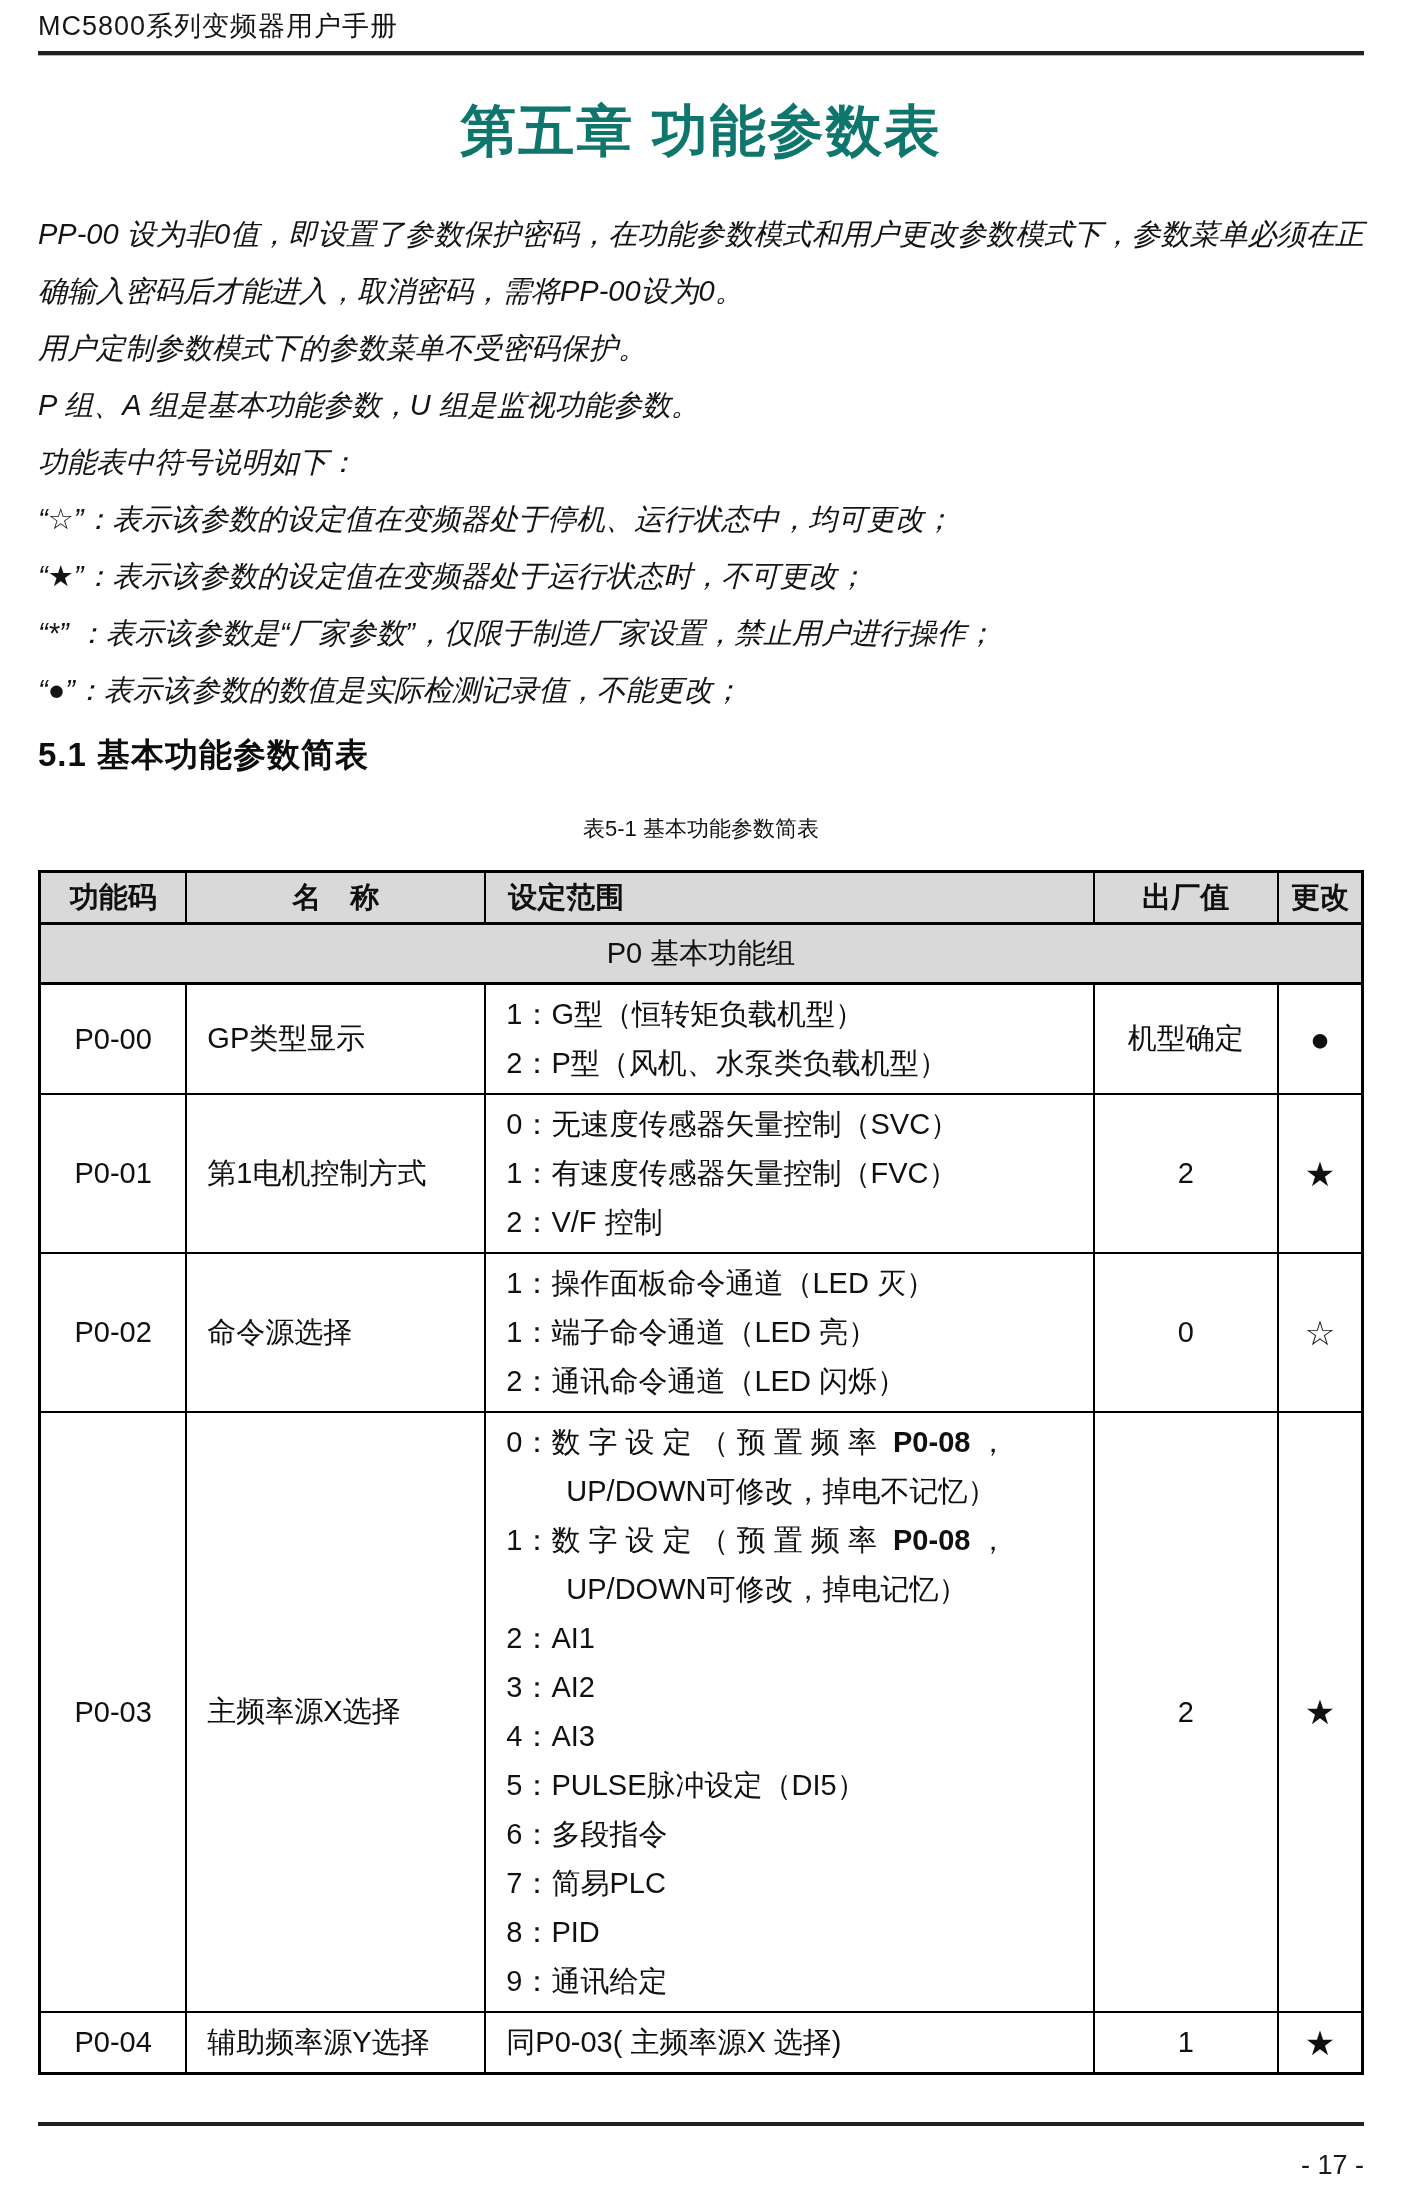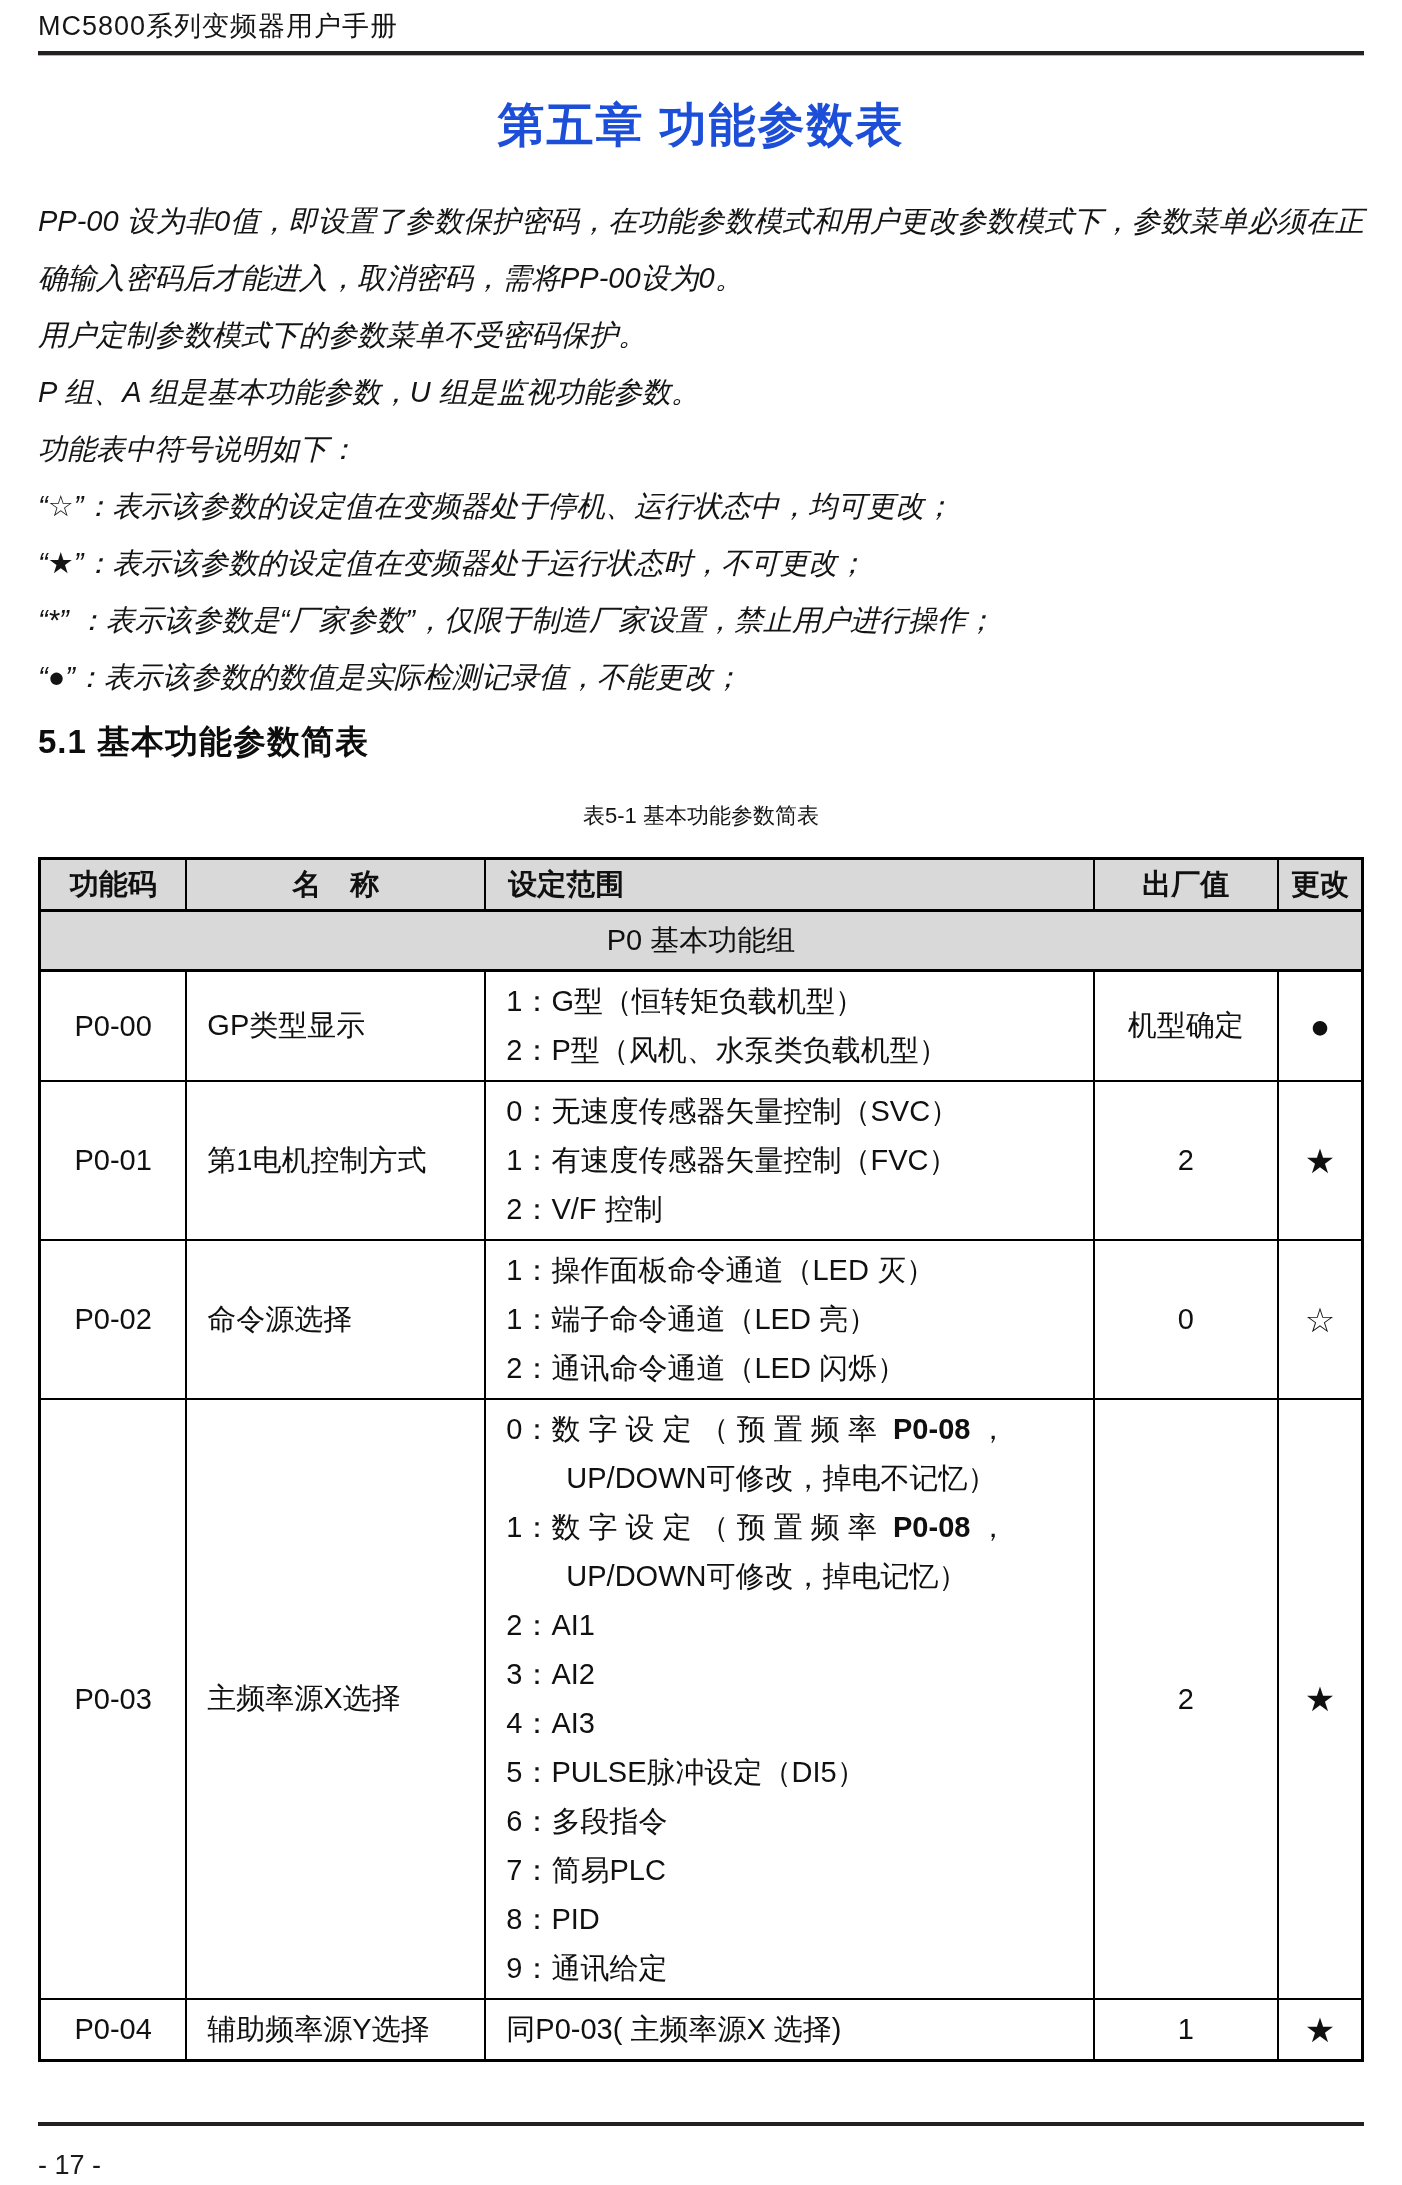--- a/index.html
+++ b/index.html
@@ -28,24 +28,24 @@
     margin-top: 7px;
     height: 5px;
     background: #241f20;
     border-bottom: 1px solid #b9b2ae;
   }
 
   
   .chapter-title {
     margin-top: 38px;
     text-align: center;
-    font-size: 47px;
+    font-size: 56px;
     font-weight: bold;
     letter-spacing: 2px;
-    color: #1d4ed8;
+    color: #0f766e;
   }
 
   
   .intro { margin-top: 36px; font-size: 29px; line-height: 57px; color: #141414; font-style: italic; }
   .intro p { white-space: pre-wrap; }
   .intro p.justify { text-align: justify; }
   .legend-item { white-space: pre-wrap; font-size: 29px; line-height: 57px; color: #141414; }
 
   
   .section-heading {
@@ -104,21 +104,21 @@
   
   .page-footer {
     position: absolute;
     left: 38px;
     right: 38px;
     bottom: 4px;
   }
   .footer-rule { height: 4px; background: #241f20; }
   .page-number {
     margin-top: 24px;
-    text-align: left;
+    text-align: right;
     font-size: 27px;
     color: #1a1a1a;
   }
 </style>
 </head>
 <body>
 
 <div class="page">
   <div class="content">
 

